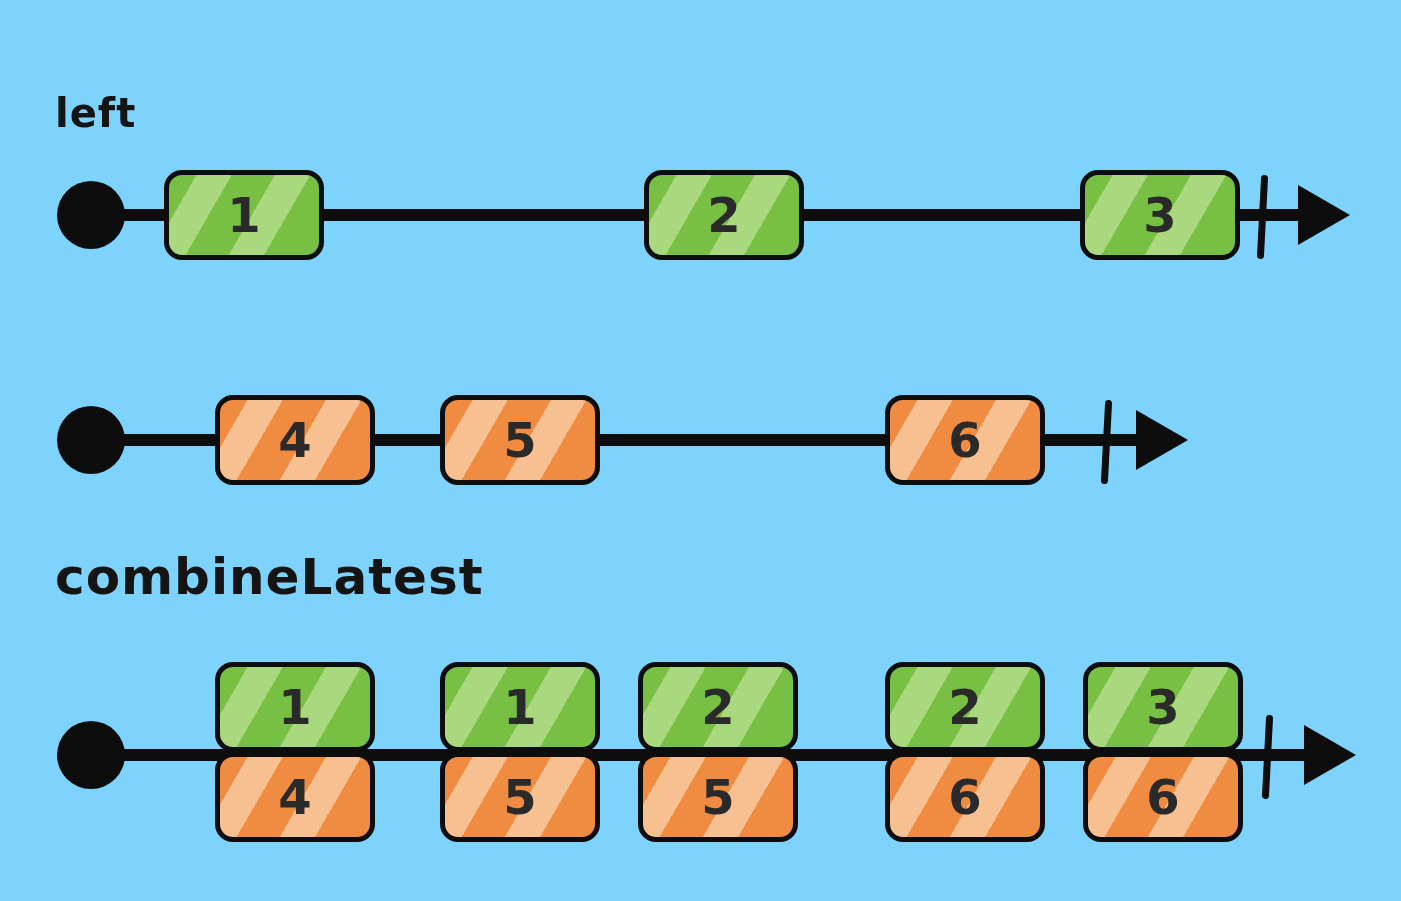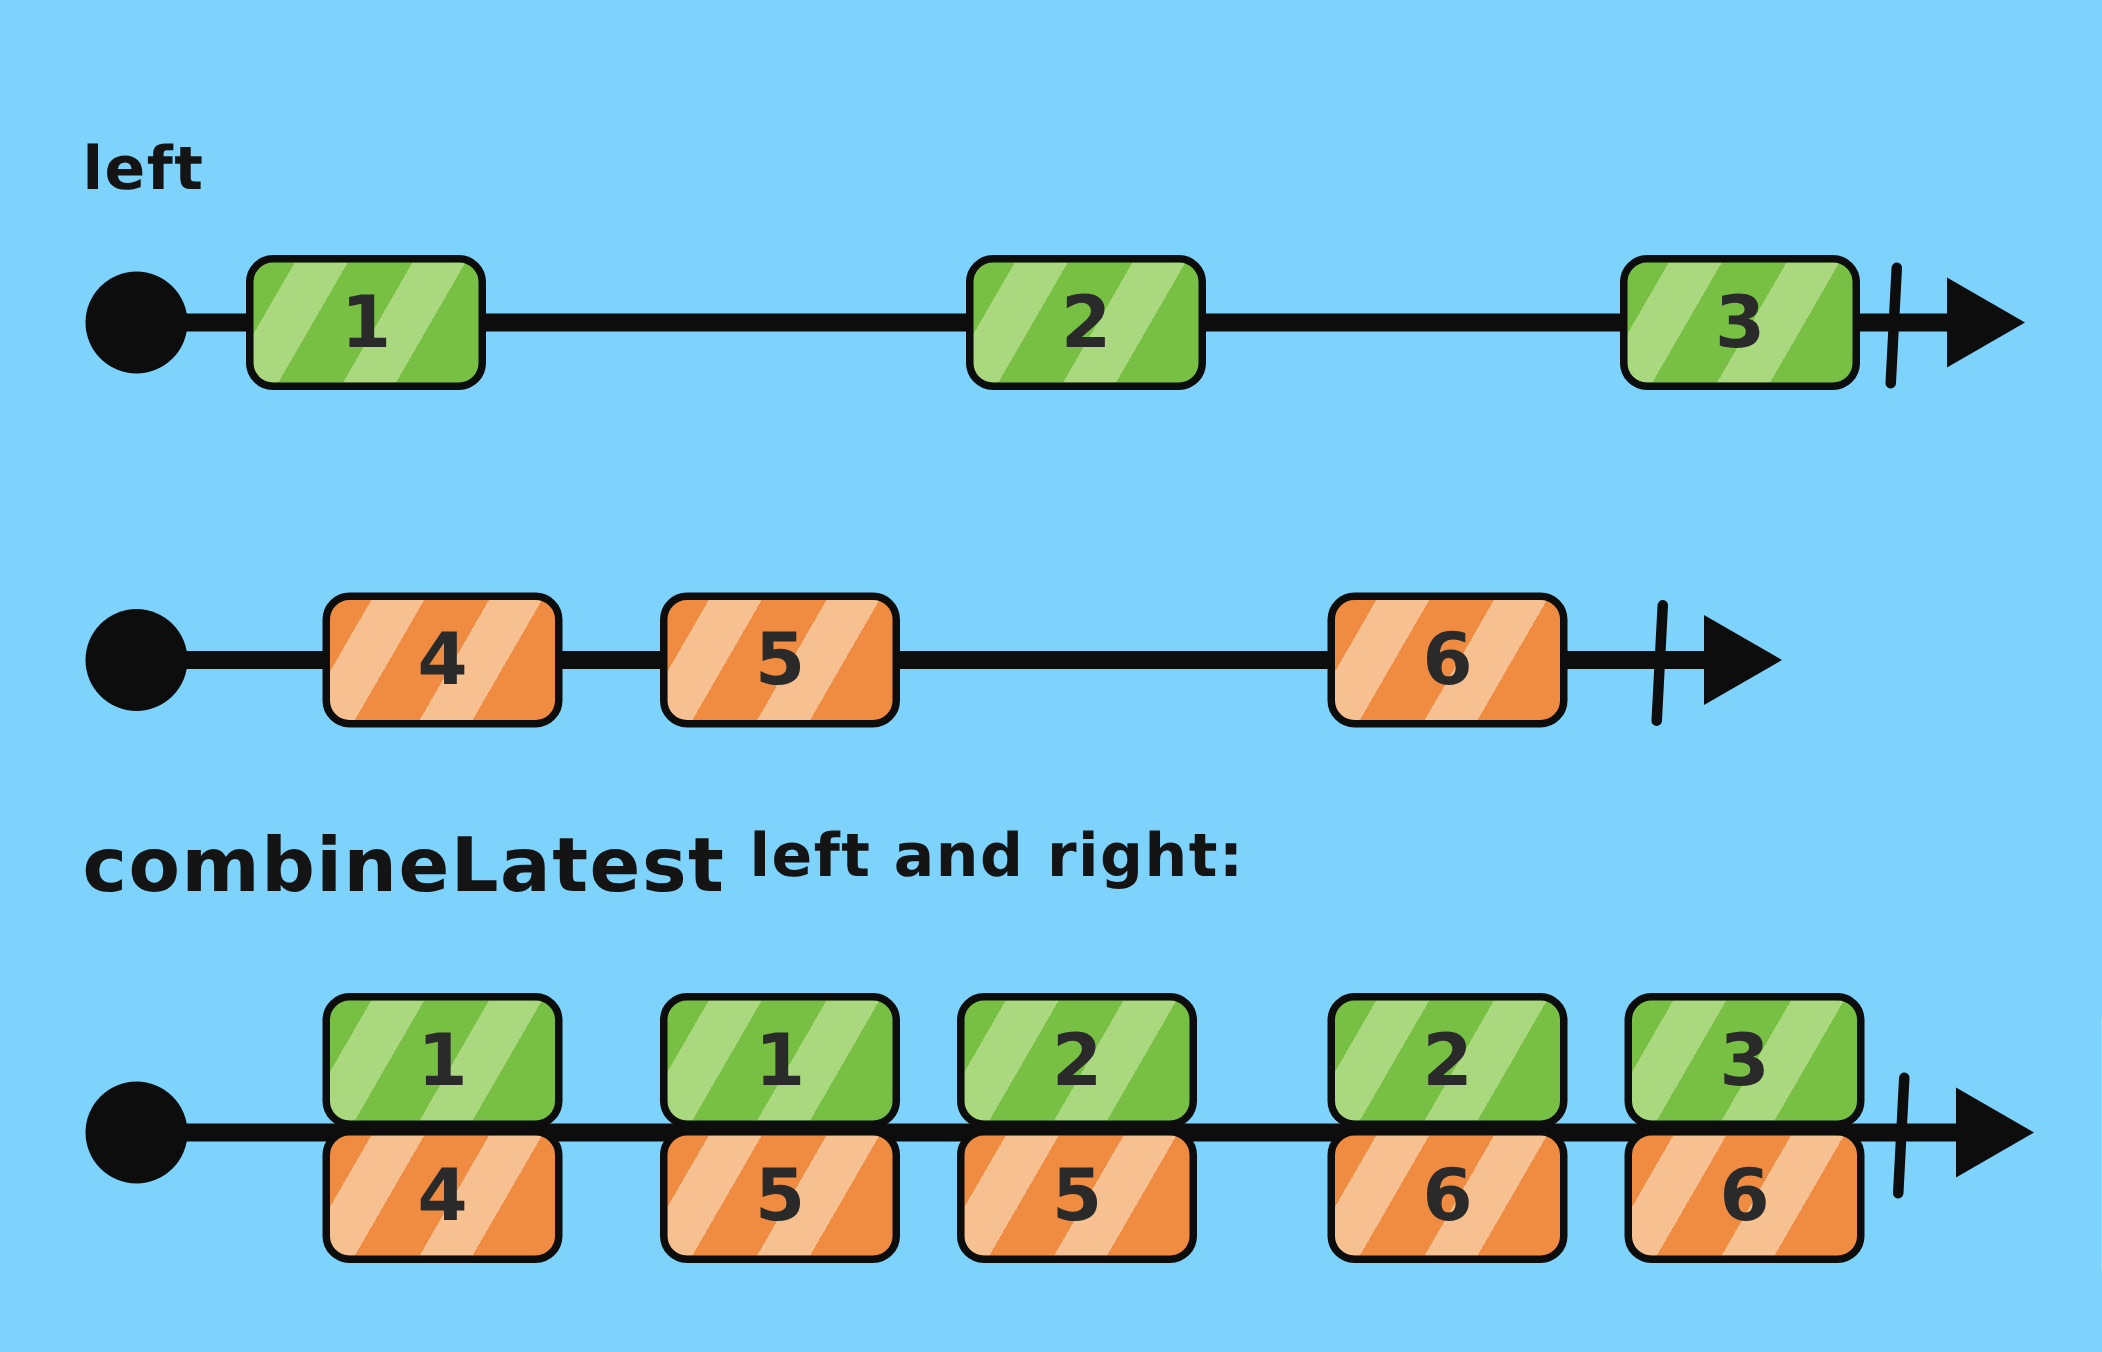--- a/index.html
+++ b/index.html
@@ -24,21 +24,21 @@
     font-weight: 700;
     color: #141414;
     letter-spacing: 1px;
   }
 
   .op-label {
     position: absolute;
     left: 55px;
     top: 548px;
     display: flex;
-    align-items: flex-start;
+    align-items: flex-end;
     gap: 16px;
     color: #141414;
     white-space: nowrap;
   }
   .op-name { font-size: 50px; font-weight: 800; letter-spacing: 1px; }
   .op-rest { font-size: 40px; font-weight: 700; letter-spacing: 1px; }
 
   .tl-line {
     position: absolute;
     height: 12px;
@@ -137,21 +137,20 @@
   </div>
   <div class="marble orange" style="left:440px; top:395px">
     <span class="marble-value">5</span>
   </div>
   <div class="marble orange" style="left:885px; top:395px">
     <span class="marble-value">6</span>
   </div>
 
   <div class="op-label">
     <span class="op-name">combineLatest</span>
-    <span class="op-rest">left and right:</span>
   </div>
 
   <div class="tl-line" style="left:90px; top:749px; width:1228px"></div>
   <div class="tl-dot" style="left:57px; top:721px"></div>
   <div class="tl-tick" style="left:1264px; top:715px"></div>
   <div class="tl-arrow" style="left:1304px; top:725px"></div>
 
   <div class="marble green" style="left:215px; top:662px">
     <span class="marble-value">1</span>
   </div>

